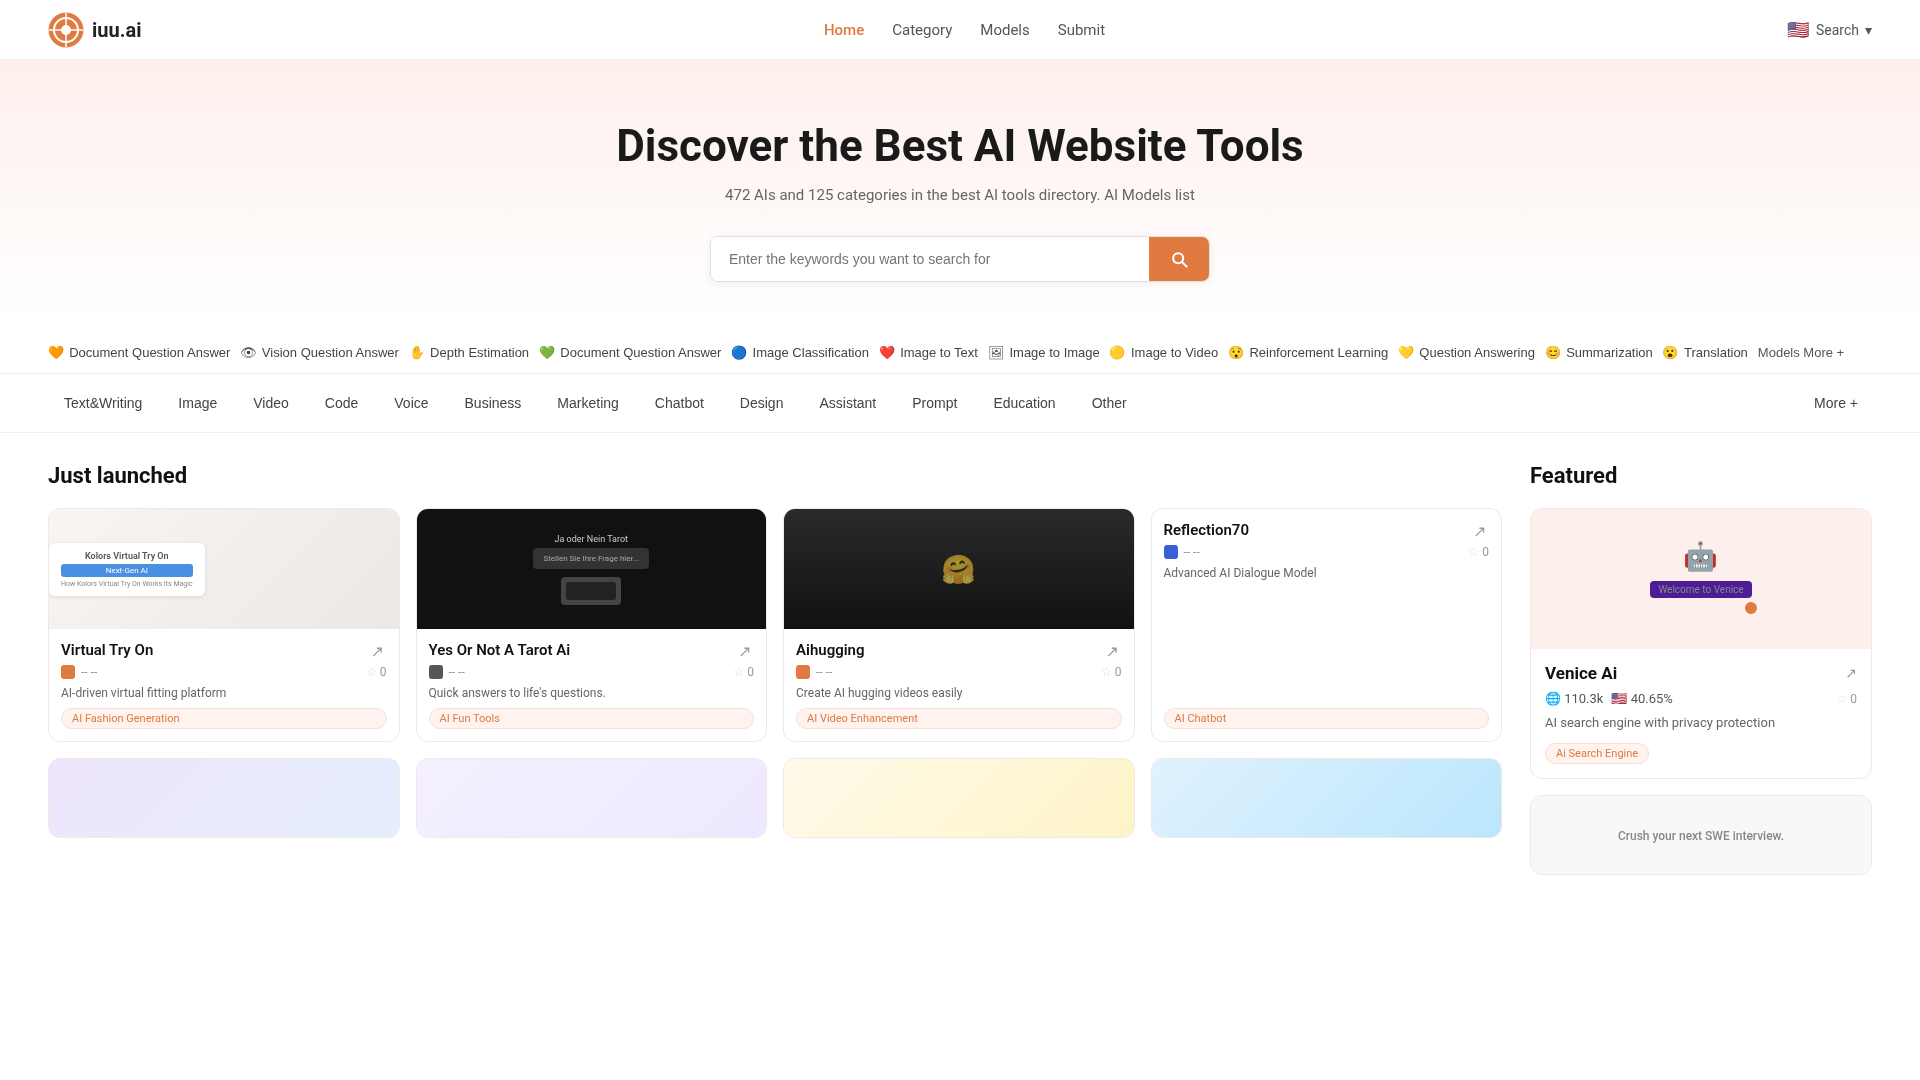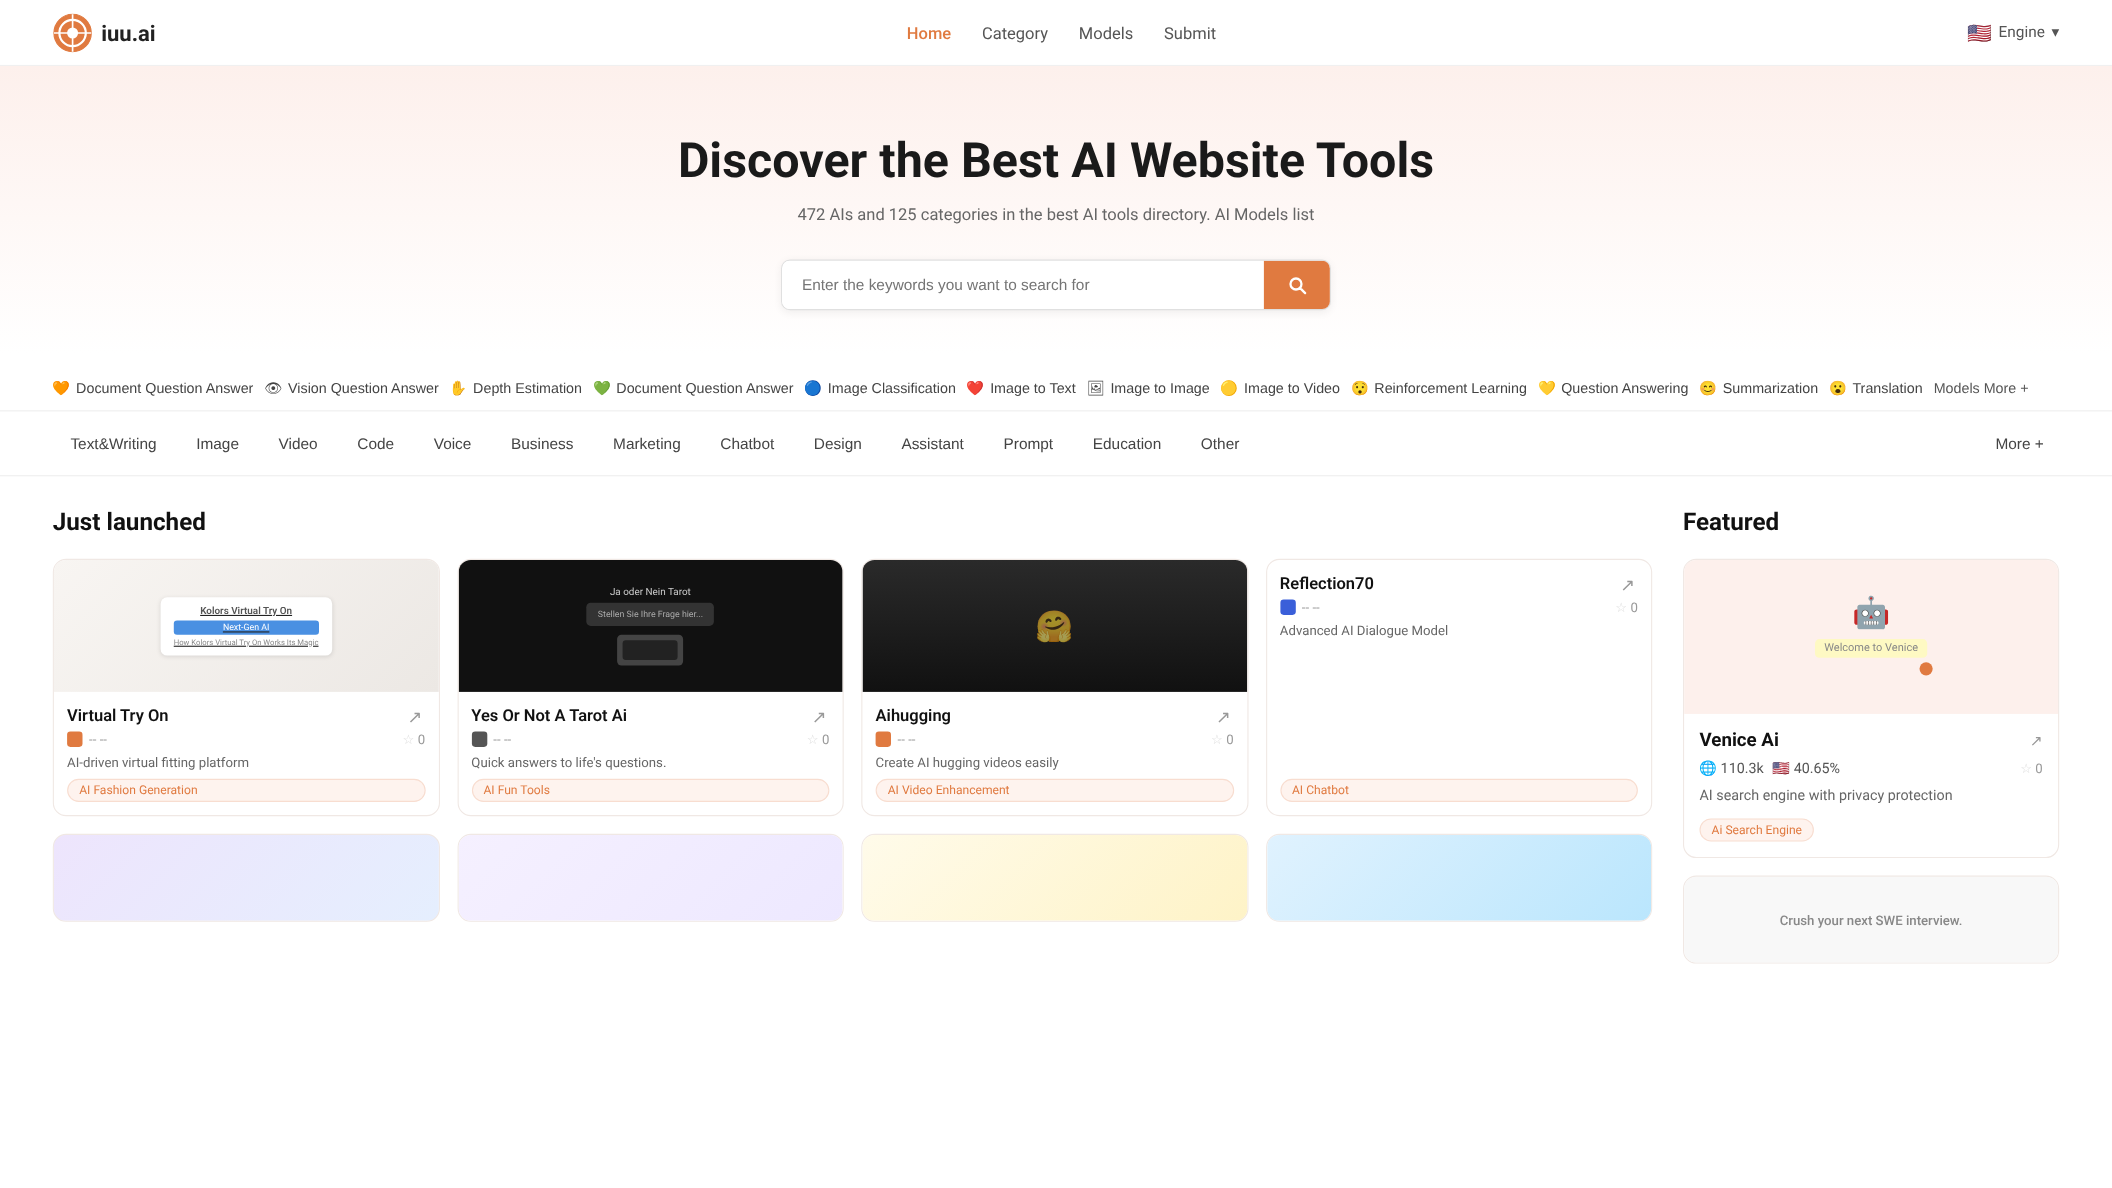--- a/index.html
+++ b/index.html
@@ -142,21 +142,21 @@
     <span class="nav-logo-text">iuu.ai</span>
   </a>
   <div class="nav-links">
     <a class="nav-link active" href="#">Home</a>
     <a class="nav-link" href="#">Category</a>
     <a class="nav-link" href="#">Models</a>
     <a class="nav-link" href="#">Submit</a>
   </div>
   <div class="nav-lang">
     <span class="flag">🇺🇸</span>
-    <span>Engine</span>
+    <span>Search</span>
     <span>▾</span>
   </div>
 </nav>
 
 <section class="hero">
   <h1>Discover the Best AI Website Tools</h1>
   <p class="hero-sub">472 AIs and 125 categories in the best AI tools directory. AI Models list</p>
   <div class="search-bar">
     <input class="search-input" type="text" placeholder="Enter the keywords you want to search for" style="">
     <button class="search-btn">
@@ -202,21 +202,21 @@
 
 <div class="main-content">
 
   <div>
     <h2 class="section-title">Just launched</h2>
 
     <div class="card-grid">
 
       <div class="tool-card">
         <div class="card-thumb thumb-virtual">
-          <div style="width:100%;height:100%;background:linear-gradient(135deg,#f8f5f2,#ece8e4);display:flex;align-items:center;justify-content:center;text-decoration:underline;">
+          <div style="width:100%;height:100%;background:linear-gradient(135deg,#f8f5f2,#ece8e4);display:flex;align-items:center;justify-content:flex-start;">
             <div style="background:#fff;border-radius:6px;padding:8px 12px;font-size:9px;color:#555;text-align:center;box-shadow:0 1px 4px rgba(0,0,0,.1);">
               <div style="font-weight:600;margin-bottom:3px;">Kolors Virtual Try On</div>
               <div style="background:#4a90e2;color:#fff;padding:2px 6px;border-radius:3px;font-size:8px;margin-bottom:3px;">Next-Gen AI</div>
               <div style="font-size:7px;color:#888;">How Kolors Virtual Try On Works Its Magic</div>
             </div>
           </div>
         </div>
         <div class="card-body">
           <div class="card-title-row">
             <span class="card-title">Virtual Try On</span>
@@ -325,21 +325,21 @@
 
   </div>
 
   <div class="featured-section">
     <h2 class="section-title">Featured</h2>
 
     <div class="featured-card">
       <div class="featured-thumb">
         <div style="width:100%;height:100%;background:#fdf0ec;display:flex;align-items:center;justify-content:center;flex-direction:column;gap:8px;">
           <div style="font-size:28px;">🤖</div>
-          <div style="font-size:10px;color:#888;background:#fef9c3;padding:3px 8px;border-radius:4px;">Welcome to Venice</div>
+          <div style="font-size:10px;color:#888;background:#4c1d95;padding:3px 8px;border-radius:4px;">Welcome to Venice</div>
           <div style="width:12px;height:12px;background:#e07a40;border-radius:50%;position:relative;top:-4px;right:-50px;"></div>
         </div>
       </div>
       <div class="featured-body">
         <div class="featured-title-row">
           <span class="featured-title">Venice Ai</span>
           <span style="color:#999;font-size:14px;">↗</span>
         </div>
         <div class="featured-meta">
           <span class="featured-stat">

